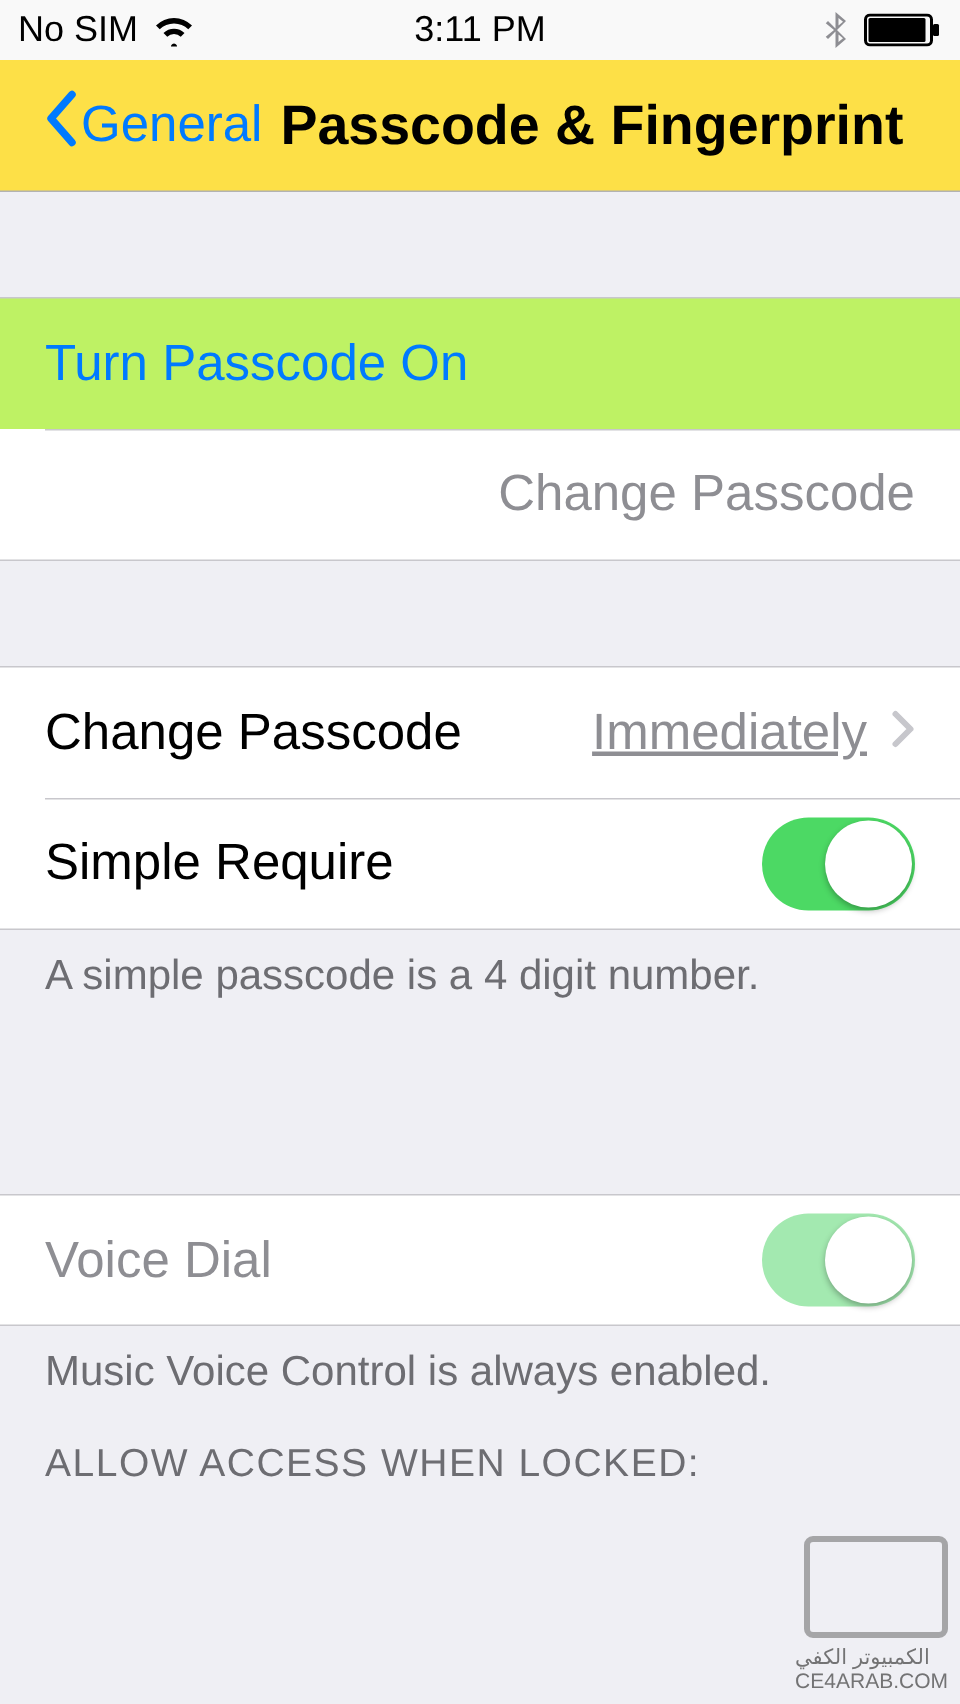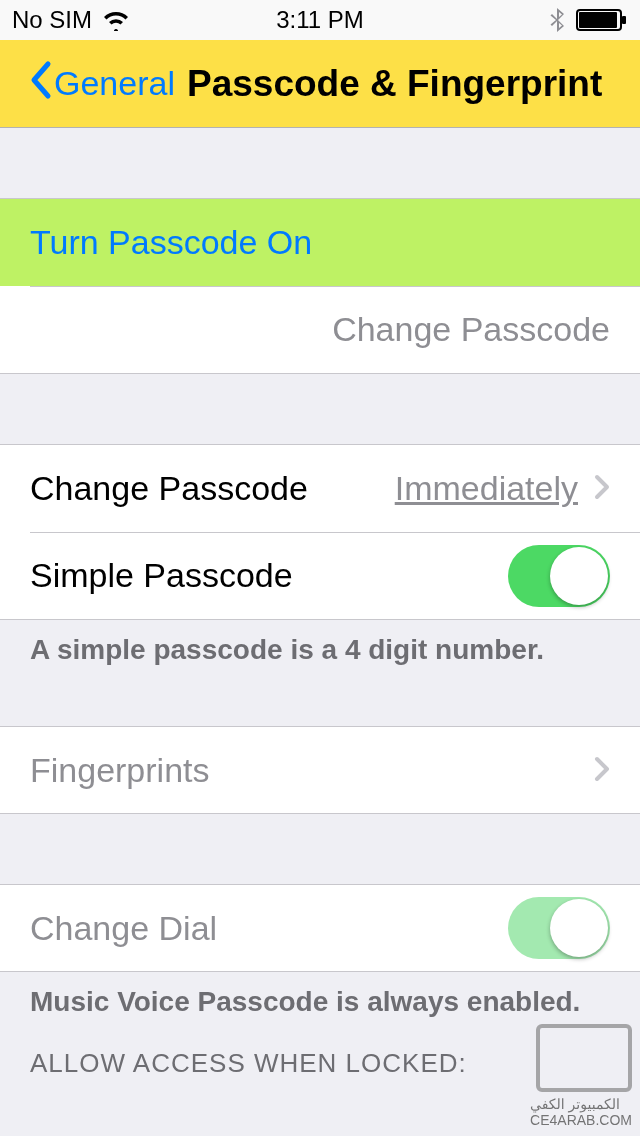--- a/index.html
+++ b/index.html
@@ -24,21 +24,21 @@
   .cell-group-top { border-top: 1px solid #c8c7cc; }
   .cell-group-bottom { border-bottom: 1px solid #c8c7cc; justify-content: flex-end; }
   .cell-highlight { background: #bef264; }
   .cell .label-primary { color: #007aff; }
   .cell .label-disabled { color: #8e8e93; }
   .cell .label-regular { color: #000; }
   .cell .value { margin-left: auto; color: #8e8e93; font-size: 34px; text-decoration: underline; }
   .cell .chevron { margin-left: 16px; }
   .cell .spacer { flex: 1; }
 
-  .footer-text { padding: 14px 30px 0 30px; font-size: 28px; color: #6d6d72; font-weight: bold; }
+  .footer-text { padding: 14px 30px 0 30px; font-size: 28px; color: #6d6d72; }
   .header-text { padding: 30px 46px 10px 30px; font-size: 26px; color: #6d6d72; letter-spacing: 1px; }
 
   .toggle { width: 102px; height: 62px; border-radius: 31px; position: relative; flex-shrink: 0; margin-left: auto; }
   .toggle-on { background: #4cd964; }
   .toggle-on-disabled { background: #a3e9b0; }
   .toggle .knob { width: 58px; height: 58px; border-radius: 29px; background: #fff; position: absolute; top: 2px; right: 2px; box-shadow: 0 2px 4px rgba(0,0,0,0.3); }
 
   .watermark { position: absolute; right: 8px; bottom: 8px; text-align: left; color: #555; font-size: 14px; opacity: 0.8; pointer-events:none; }
   .watermark-box { width: 96px; height: 68px; border: 4px solid #555; border-radius: 6px; margin-left:auto; margin-bottom:4px; opacity:0.6;}
 </style>
@@ -99,48 +99,39 @@
   <div class="cell cell-group-top">
     <span class="label-regular">Change Passcode</span>
     <span class="value">Immediately</span>
     <span class="chevron">
       <svg width="16" height="26" viewBox="0 0 16 26">
           <polyline points="3,3 13,13 3,23" fill="none" stroke="#c7c7cc" stroke-width="4" stroke-linecap="round" stroke-linejoin="round"></polyline>
         </svg>
     </span>
   </div>
   <div class="cell cell-group-bottom">
-    <span class="label-regular">Simple Passcode</span>
+    <span class="label-regular">Simple Require</span>
     <div class="toggle toggle-on">
       <div class="knob"></div>
     </div>
   </div>
   <div class="footer-text">A simple passcode is a 4 digit number.</div>
 
   <div class="group-spacer-short"></div>
 
-  <div class="cell cell-group-top cell-group-bottom">
-    <span class="label-disabled">Fingerprints</span>
-    <span class="spacer"></span>
-    <span class="chevron">
-      <svg width="16" height="26" viewBox="0 0 16 26">
-          <polyline points="3,3 13,13 3,23" fill="none" stroke="#c7c7cc" stroke-width="4" stroke-linecap="round" stroke-linejoin="round"></polyline>
-        </svg>
-    </span>
-  </div>
 
   <div class="group-spacer"></div>
 
   <div class="cell cell-group-top cell-group-bottom">
-    <span class="label-disabled">Change Dial</span>
+    <span class="label-disabled">Voice Dial</span>
     <div class="toggle toggle-on-disabled">
       <div class="knob"></div>
     </div>
   </div>
-  <div class="footer-text">Music Voice Passcode is always enabled.</div>
+  <div class="footer-text">Music Voice Control is always enabled.</div>
 
   <div class="header-text">ALLOW ACCESS WHEN LOCKED:</div>
 
 </div>
 
 <div class="watermark">
   <div class="watermark-box"></div>
   <div>الكمبيوتر الكفي</div>
   <div>CE4ARAB.COM</div>
 </div>

